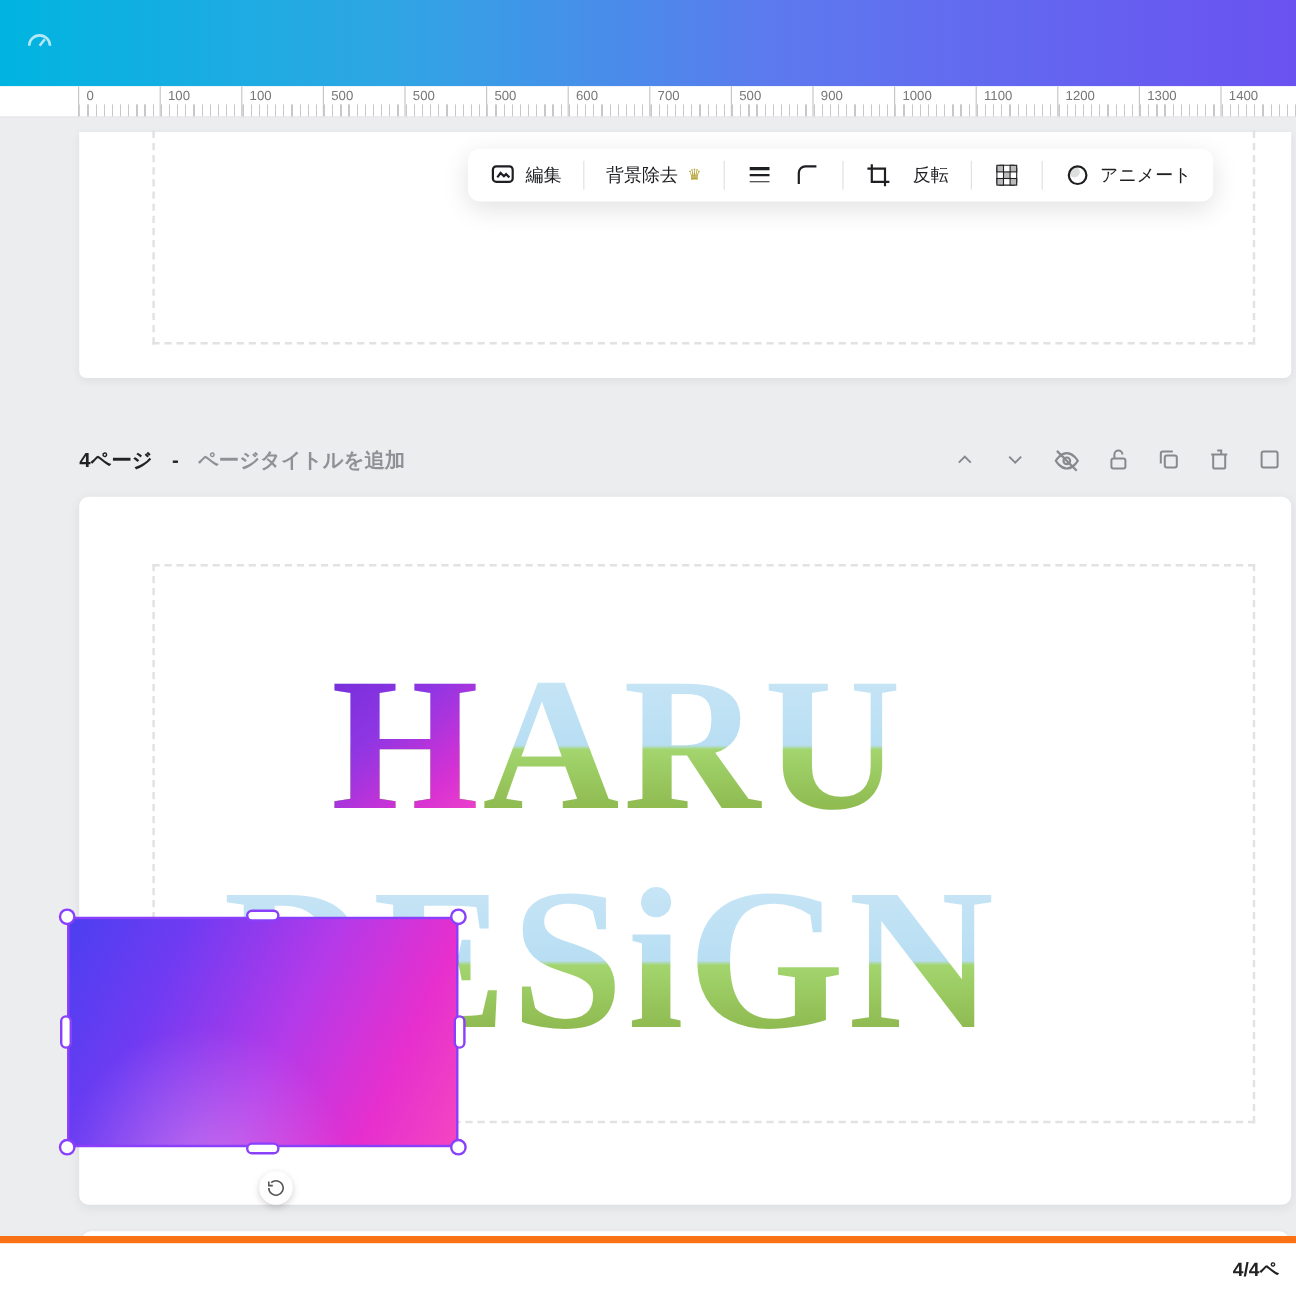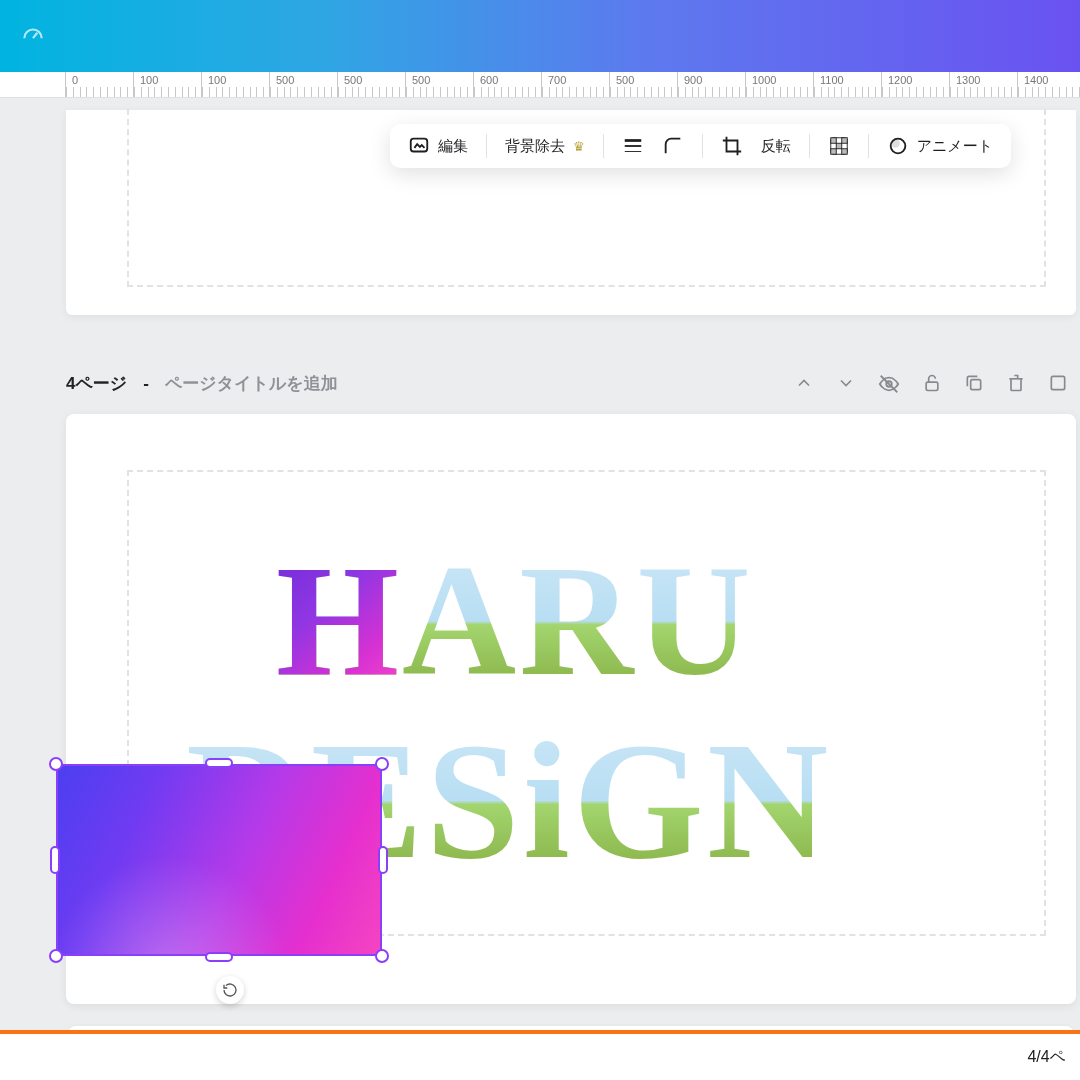--- a/index.html
+++ b/index.html
@@ -29,21 +29,21 @@
     content: ""; position: absolute; left: 0; right: 0; bottom: 0; height: 10px;
     background: repeating-linear-gradient(90deg,#c7c7c9 0 1px, transparent 1px 6.8px);
   }
 
   
   .ftb {
     position: absolute; top: 52px; left: 390px;
     background: #fff; border-radius: 10px;
     box-shadow: 0 6px 22px rgba(0,0,0,.12);
     display: flex; align-items: center; padding: 10px 18px; gap: 18px;
-    font-size: 15px; color: #1e1f22;
+    font-size: 15px; color: #1e1f22; font-family: Liberation Serif, serif;
   }
   .ftb .sep { width: 1px; height: 24px; background: #e2e2e4; }
   .ftb .btn { display: flex; align-items: center; gap: 8px; cursor: pointer; }
   .ftb svg { stroke: #1e1f22; }
   .crown { font-size: 13px; color: #b7a43a; }
 
   
   .prev-page {
     position: absolute; top: 38px; left: 66px; width: 1010px; height: 205px;
     background: #fff; border-radius: 0 0 6px 6px;
@@ -136,23 +136,23 @@
   .add-page {
     position: absolute; left: 66px; right: 4px; top: 952px; height: 48px;
     background: #fff; border: 2px solid #eaeaec; border-radius: 10px;
     display: flex; align-items: center; justify-content: center;
     font-size: 16px; color: #222; font-weight: 600;
   }
 
   
   .footer {
     position: absolute; left: 0; right: 0; bottom: 0; height: 50px;
-    background: #fff; border-top: 4px solid #f97316;
+    background: #fff; border-top: 6px solid #f97316;
     display: flex; align-items: center; justify-content: flex-end;
-    padding-right: 14px; font-size: 16px; font-weight: 400; color: #222;
+    padding-right: 14px; font-size: 16px; font-weight: 700; color: #222;
   }
 </style>
 </head>
 <body>
 
 <div class="topbar">
   <svg class="speed-icon" viewBox="0 0 24 24" fill="none" stroke="#ffffff" stroke-width="2">
     <path d="M4 14a8 8 0 1 1 16 0"></path>
       <path d="M12 14l4-5"></path>
   </svg>

